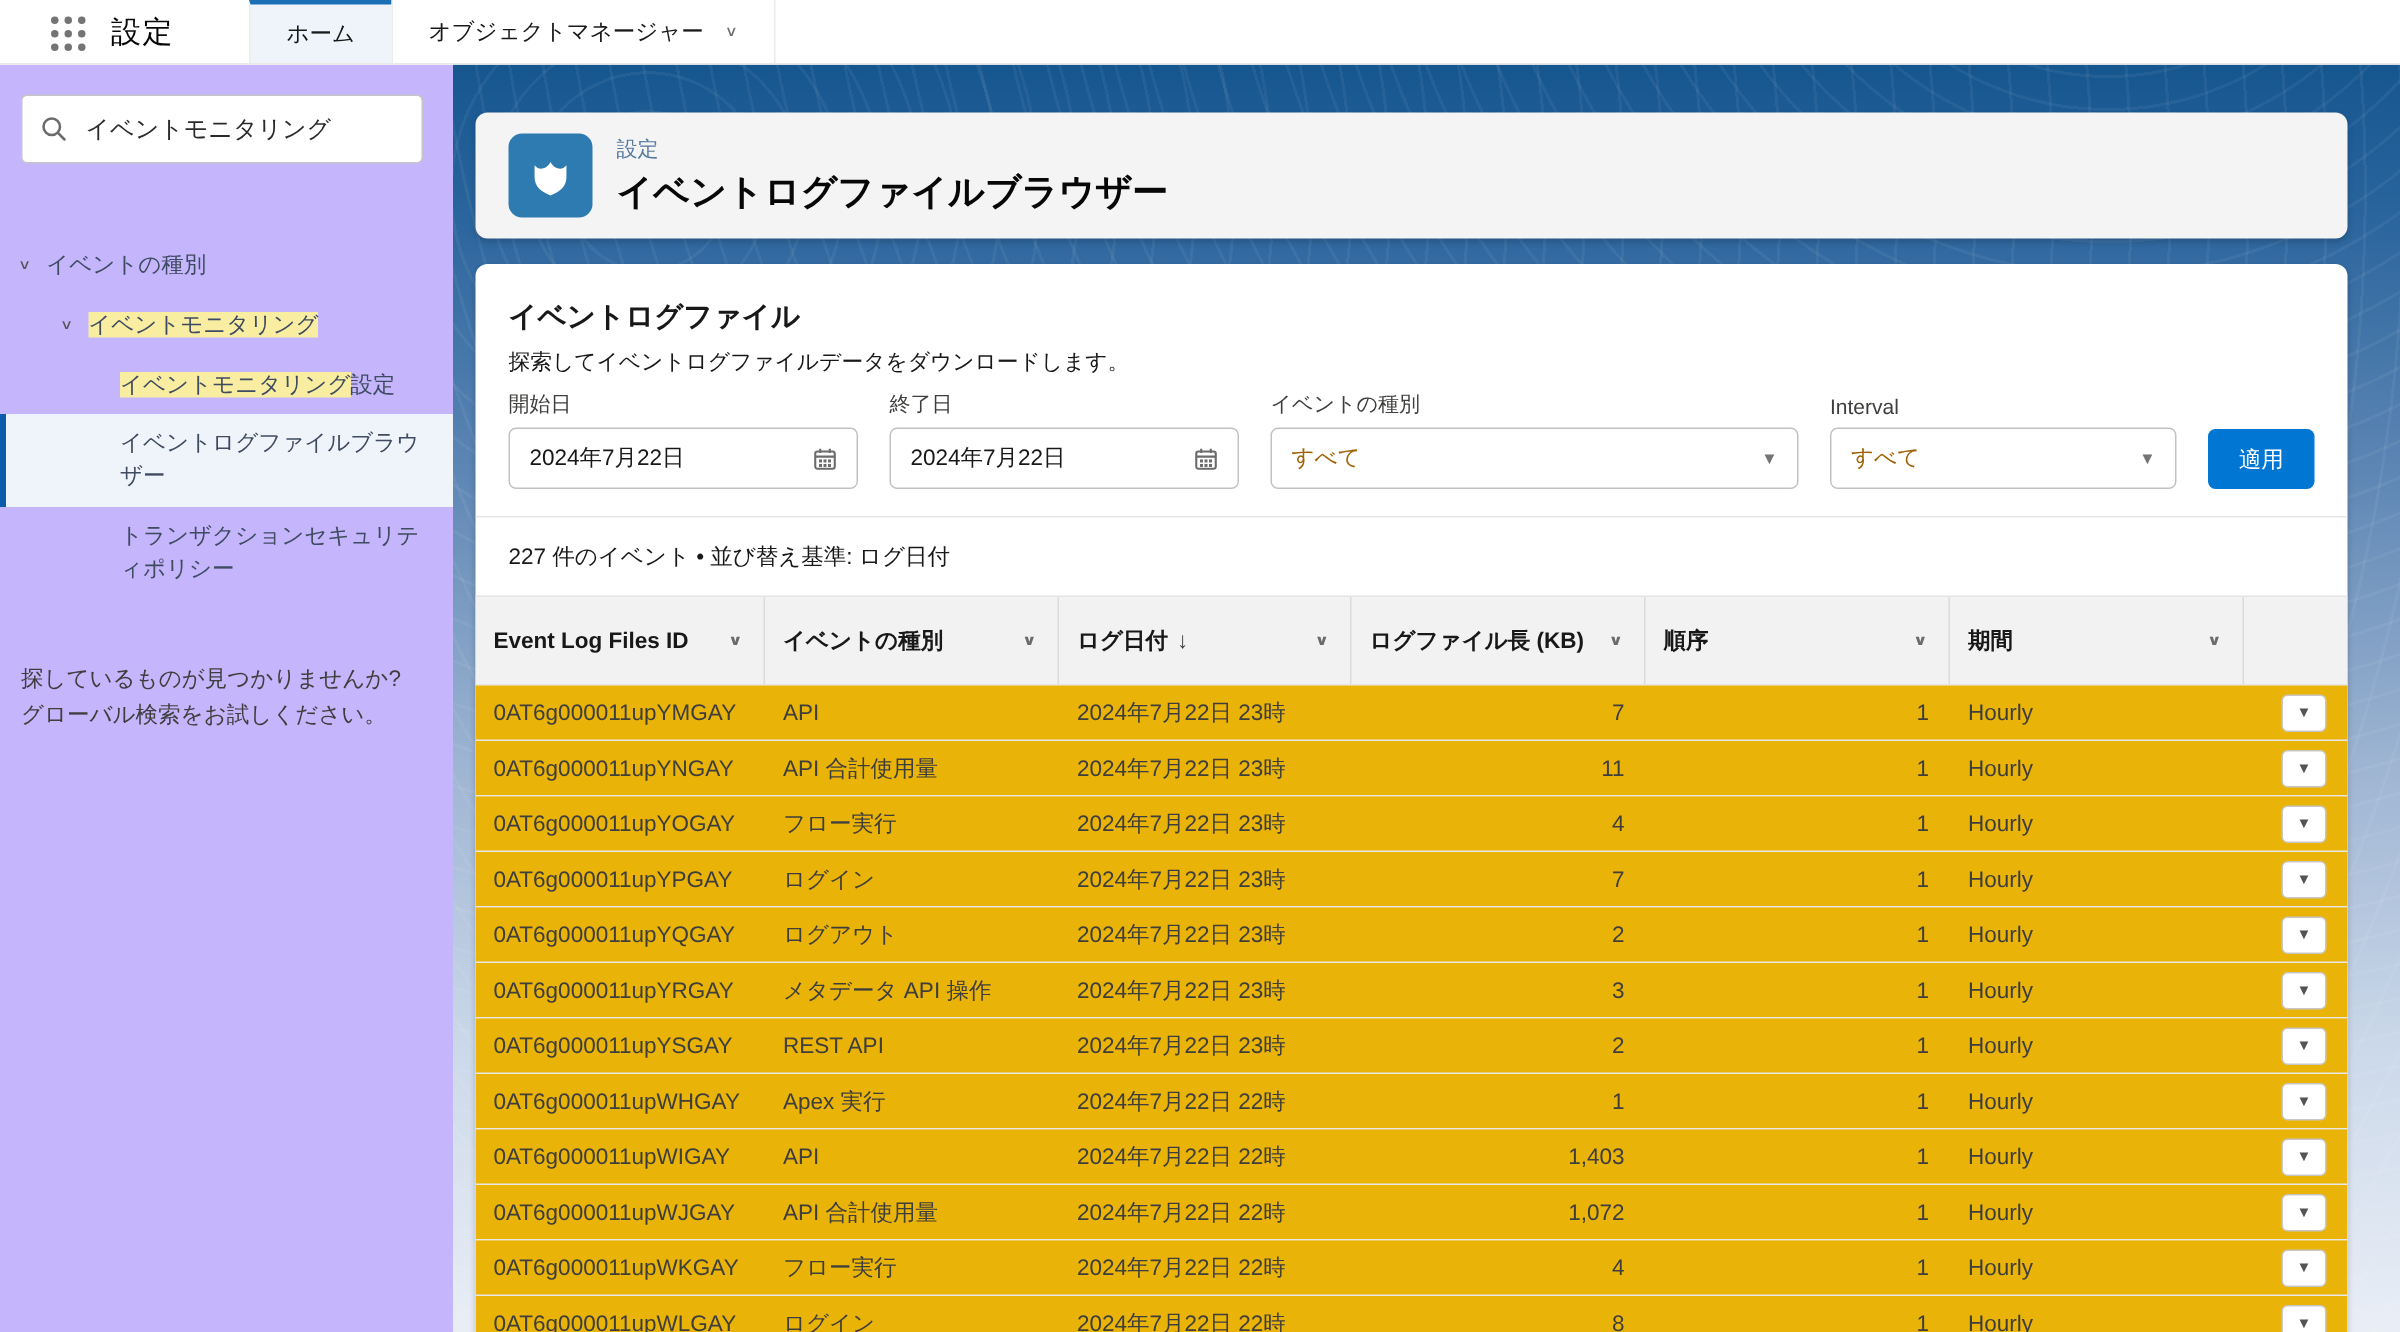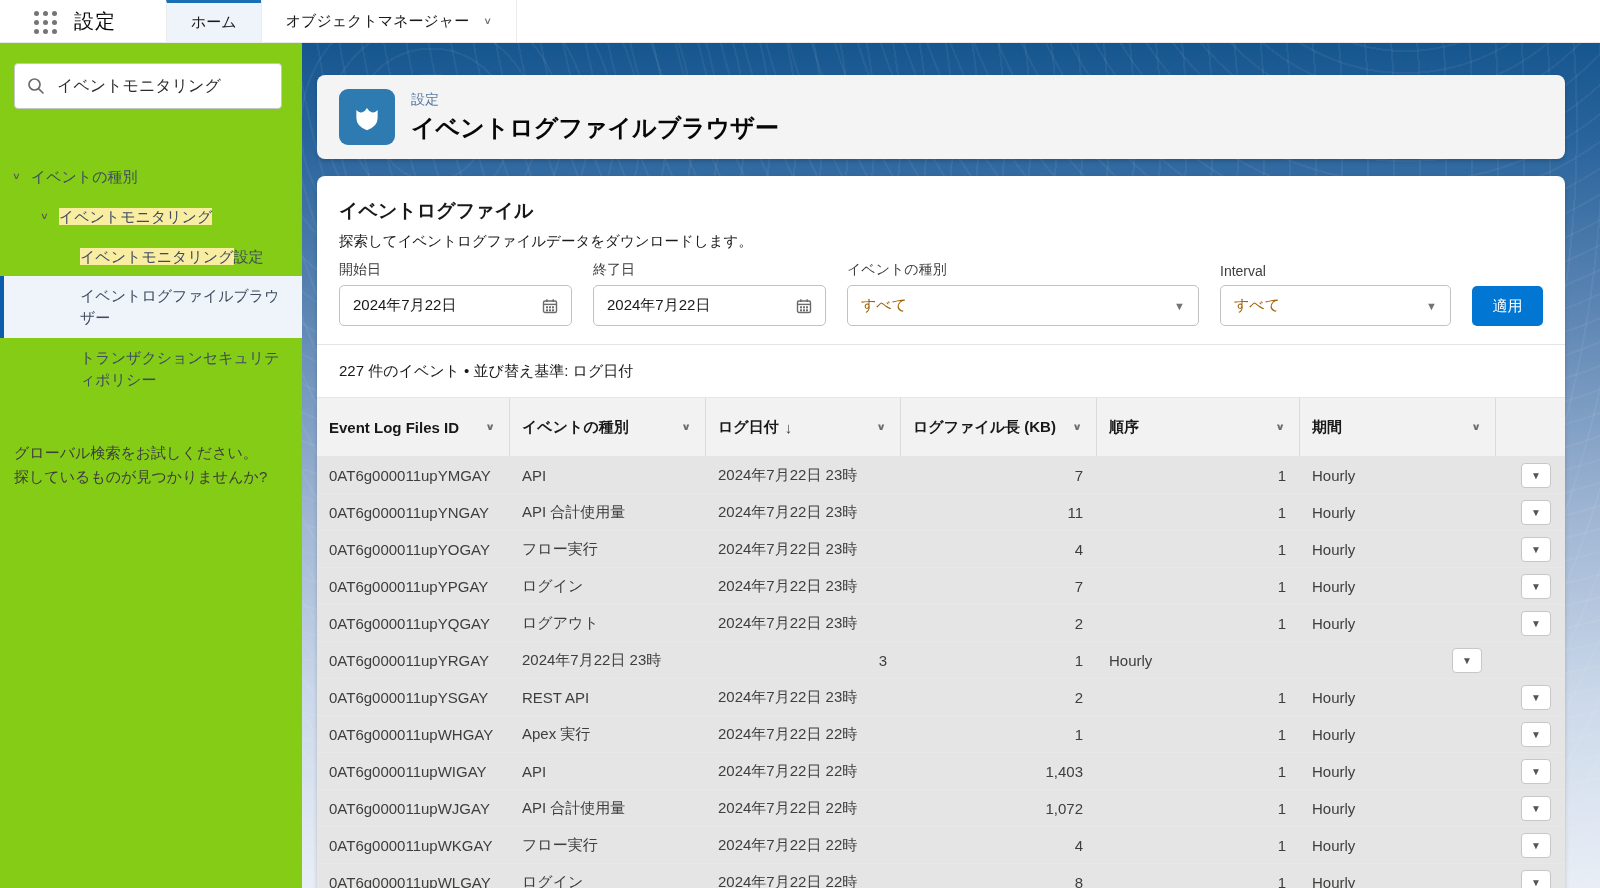--- a/index.html
+++ b/index.html
@@ -16,21 +16,21 @@
   .tab { display:flex; align-items:center; padding:0 24px; font-size:15px; color:#181818;
     position:relative; border-left:1px solid #ececec; cursor:pointer; }
   .tab:last-of-type { border-right:1px solid #ececec; }
   .tab.active { background:#eef4fa; border-top:3px solid #1a6fb5; }
   .tab .chev { margin-left:14px; color:#6b6b6b; font-size:12px; transform:scaleY(0.8); }
 
   
   .app-body { display:flex; height:845px; }
 
   
-  .sidebar { width:302px; background:#84cc16; flex:none; padding-top:20px; position:relative; }
+  .sidebar { width:302px; background:#c4b5fd; flex:none; padding-top:20px; position:relative; }
   .search-box { margin:0 20px 0 14px; height:46px; border:1px solid #c6c6c6; border-radius:4px;
     display:flex; align-items:center; padding:0 12px; background:#fff; }
   .search-box svg { flex:none; margin-right:12px; }
   .search-box .val { font-size:16px; color:#2b2b2b; }
   .tree { margin-top:48px; font-size:15px; color:#3f4b60; }
   .tree-item { display:flex; align-items:flex-start; padding:9px 10px 9px 0; line-height:1.45; cursor:pointer; }
   .tree-item.lvl1 { padding-left:12px; }
   .tree-item.lvl2 { padding-left:40px; }
   .tree-item.lvl3 { padding-left:80px; }
   .tree-chev { color:#555; font-size:12px; margin-right:10px; margin-top:2px; transform:scaleY(0.75); flex:none; }
@@ -81,21 +81,21 @@
   .tbl { width:100%; }
   .tbl-head { display:grid; grid-template-columns:193px 196px 195px 196px 203px 196px auto;
     background:#f3f2f2; border-top:1px solid #e5e5e5; border-bottom:1px solid #e5e5e5; height:60px; }
   .th { display:flex; align-items:center; padding:0 10px 0 12px; font-size:15px; font-weight:bold;
     color:#181818; border-right:1px solid #dddbda; cursor:pointer; }
   .th:last-child { border-right:none; }
   .th .thlabel { white-space:nowrap; overflow:hidden; }
   .th .sort { margin-left:6px; font-weight:normal; color:#444; }
   .th .colchev { margin-left:auto; color:#6b6b6b; font-size:12px; transform:scaleY(0.8); padding:4px; }
   .tbl-row { display:grid; grid-template-columns:193px 196px 195px 196px 203px 196px auto;
-    height:37px; border-bottom:1px solid #e8e8e8; background:#e5e5e5; }
+    height:37px; border-bottom:1px solid #e8e8e8; background:#eab308; }
   .td { display:flex; align-items:center; padding:0 12px; font-size:15px; color:#3e3e3c; white-space:nowrap; }
   .td.num { justify-content:flex-end; padding-right:14px; }
   .td.action { justify-content:flex-end; padding-right:14px; }
   .row-menu-btn { width:30px; height:25px; border:1px solid #c9c7c5; border-radius:4px; background:#fff;
     color:#545454; font-size:10px; cursor:pointer; display:flex; align-items:center; justify-content:center; }
 </style>
 </head>
 <body>
 
 <div class="global-header">
@@ -145,22 +145,22 @@
           <span class="tree-label"><mark>イベントモニタリング</mark><span>設定</span></span>
         </div>
         <div class="tree-item lvl3 selected">
           <span class="tree-label"><span>イベントログファイルブラウザー</span></span>
         </div>
         <div class="tree-item lvl3">
           <span class="tree-label"><span>トランザクションセキュリティポリシー</span></span>
         </div>
       </div>
     <div class="sidebar-footer">
+      <div>探しているものが見つかりませんか?</div>
       <div>グローバル検索をお試しください。</div>
-      <div>探しているものが見つかりませんか?</div>
     </div>
   </div>
 
   <div class="content">
 
     <div class="page-header-card">
       <div class="shield-badge">
         <svg width="34" height="34" viewBox="0 0 32 32">
           <path fill="#fff" d="M6 9.5 Q8.5 12.5 11.5 11.5 Q14.5 10.5 16 7.5 Q17.5 10.5 20.5 11.5 Q23.5 12.5 26 9.5 L26 17 Q26 25 16 28.5 Q6 25 6 17 Z"></path>
         </svg>
@@ -314,20 +314,21 @@
               <div class="td">2024年7月22日 23時</div>
               <div class="td num">2</div>
               <div class="td num">1</div>
               <div class="td">Hourly</div>
               <div class="td action">
                 <button class="row-menu-btn">▼</button>
               </div>
             </div>
             <div class="tbl-row">
               <div class="td">0AT6g000011upYRGAY</div>
+              <div class="td">メタデータ API 操作</div>
               <div class="td">2024年7月22日 23時</div>
               <div class="td num">3</div>
               <div class="td num">1</div>
               <div class="td">Hourly</div>
               <div class="td action">
                 <button class="row-menu-btn">▼</button>
               </div>
             </div>
             <div class="tbl-row">
               <div class="td">0AT6g000011upYSGAY</div>

